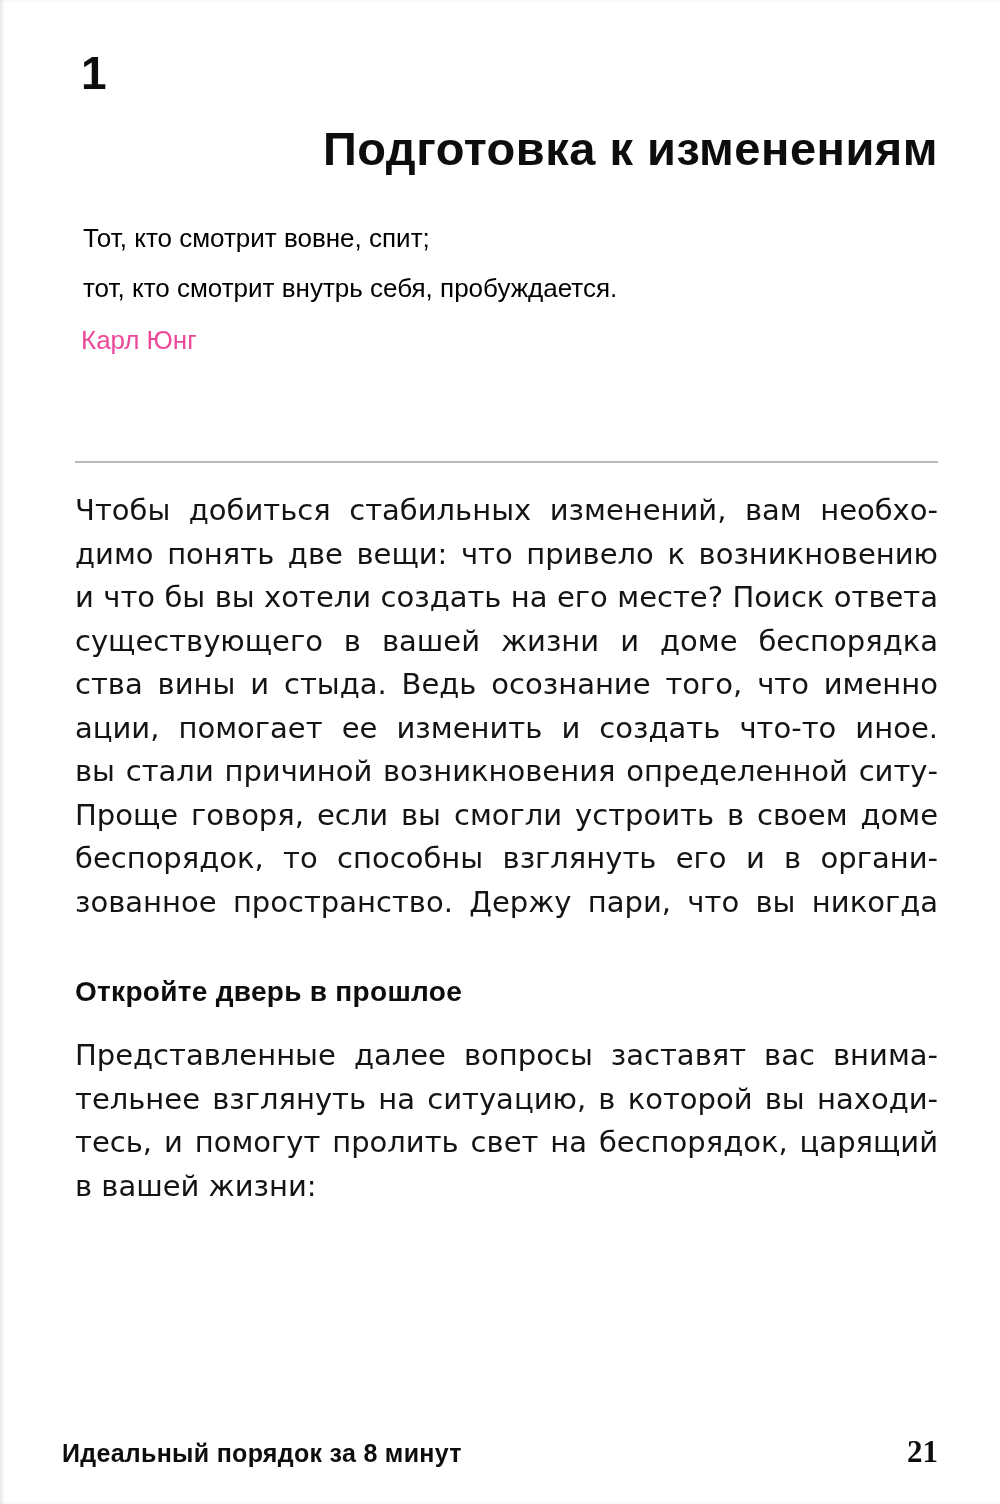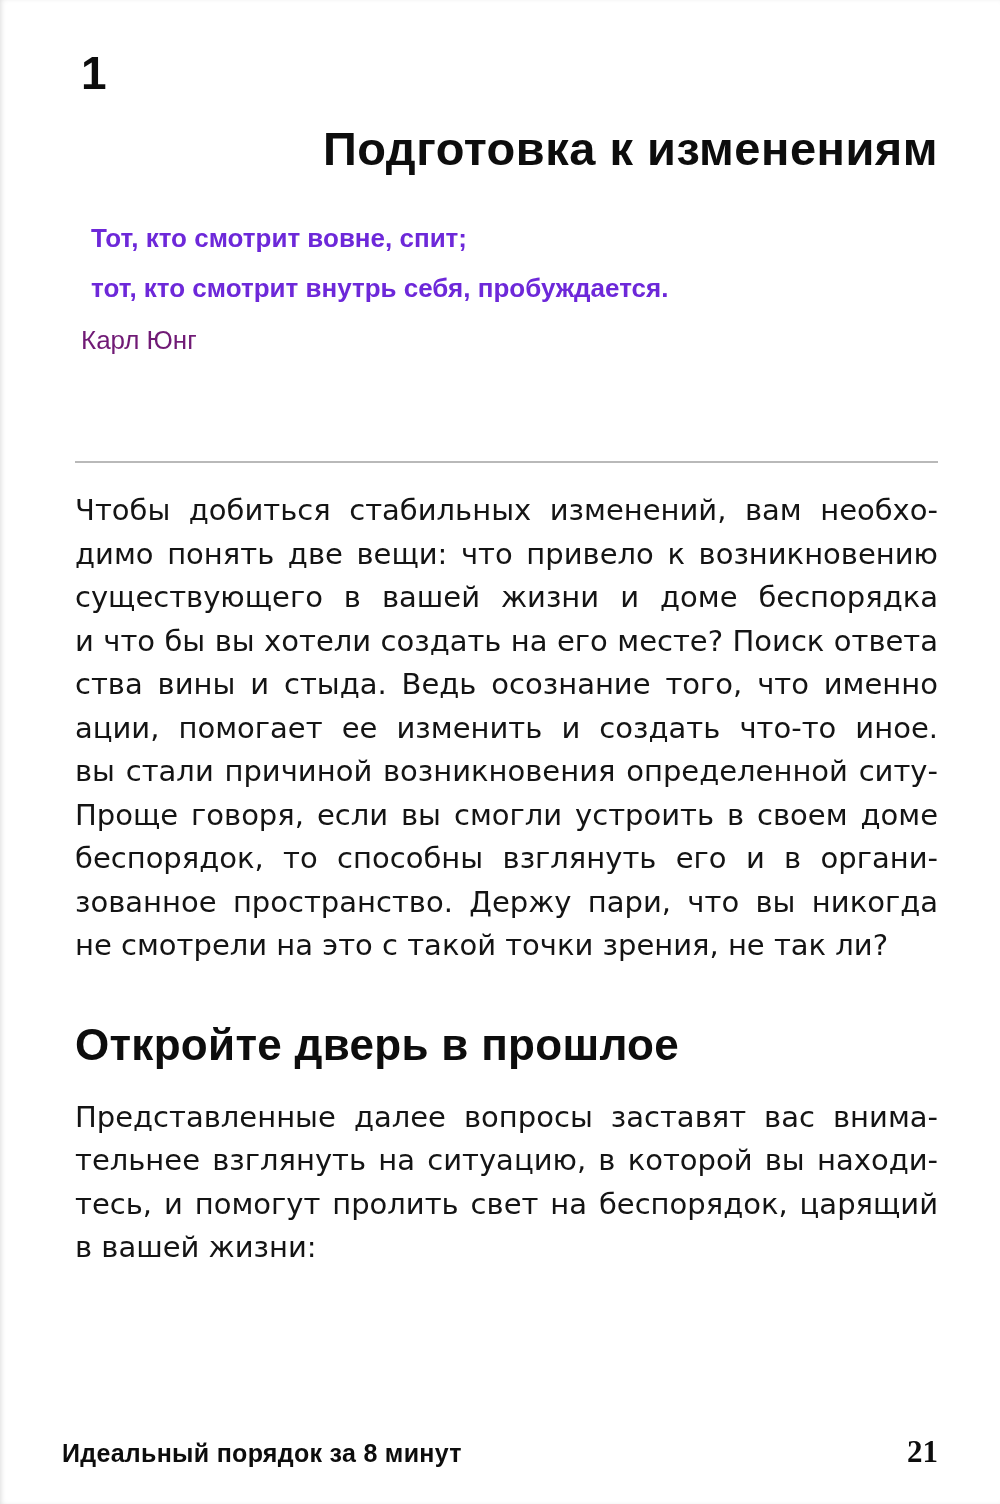--- a/index.html
+++ b/index.html
@@ -31,31 +31,31 @@
     font-family: "Liberation Sans", sans-serif;
     font-weight: 700;
     font-size: 47px;
     letter-spacing: 0.5px;
     line-height: 1.05;
     color: #0d0d0d;
     margin: 0 0 40px 6px;
     text-align: right;
   }
   .epigraph {
-    margin: 0 0 0 16px;
+    margin: 0 0 0 8px;
     font-size: 26px;
     line-height: 50px;
-    color: #6d28d9;
-    font-weight: 700;
+    color: #000000;
+    font-weight: 400;
   }
   .epigraph-attribution {
     margin: 2px 0 0 6px;
     font-size: 26px;
     line-height: 50px;
-    color: #701a75;
+    color: #ec4899;
   }
   .rule {
     border: none;
     border-top: 2px solid #b9b9b9;
     margin: 96px 0 26px 0;
     width: 100%;
   }
   .body-paragraph {
     font-family: "DejaVu Sans", sans-serif;
     font-size: 29px;
@@ -66,21 +66,21 @@
     text-align: justify;
     text-align-last: justify;
     white-space: normal;
   }
   .body-paragraph .line.last {
     text-align-last: left;
   }
   .section-heading {
     font-family: "Liberation Sans", sans-serif;
     font-weight: 700;
-    font-size: 44px;
+    font-size: 28px;
     letter-spacing: 0.3px;
     color: #0d0d0d;
     margin: 52px 0 26px 0;
   }
   .footer {
     position: absolute;
     left: 62px;
     right: 62px;
     bottom: 34px;
     display: flex;
@@ -116,29 +116,28 @@
       <div class="line last">тот, кто смотрит внутрь себя, пробуждается.</div>
     </div>
 
   <div class="epigraph-attribution">Карл Юнг</div>
 
   <hr class="rule">
 
   <div class="body-paragraph">
       <div class="line">Чтобы добиться стабильных изменений, вам необхо-</div>
       <div class="line">димо понять две вещи: что привело к возникновению</div>
+      <div class="line">и что бы вы хотели создать на его месте? Поиск ответа</div>
       <div class="line">существующего в вашей жизни и доме беспорядка</div>
-      <div class="line">и что бы вы хотели создать на его месте? Поиск ответа</div>
       <div class="line">ства вины и стыда. Ведь осознание того, что именно</div>
       <div class="line">ации, помогает ее изменить и создать что-то иное.</div>
       <div class="line">вы стали причиной возникновения определенной ситу-</div>
       <div class="line">Проще говоря, если вы смогли устроить в своем доме</div>
       <div class="line">беспорядок, то способны взглянуть его и в органи-</div>
       <div class="line">зованное пространство. Держу пари, что вы никогда</div>
-      <div class="line last">не смотрели на это с такой точки зрения, не так ли?</div>
     </div>
 
   <h2 class="section-heading">Откройте дверь в прошлое</h2>
 
   <div class="body-paragraph">
       <div class="line">Представленные далее вопросы заставят вас внима-</div>
       <div class="line">тельнее взглянуть на ситуацию, в которой вы находи-</div>
       <div class="line">тесь, и помогут пролить свет на беспорядок, царящий</div>
       <div class="line last">в вашей жизни:</div>
     </div>

